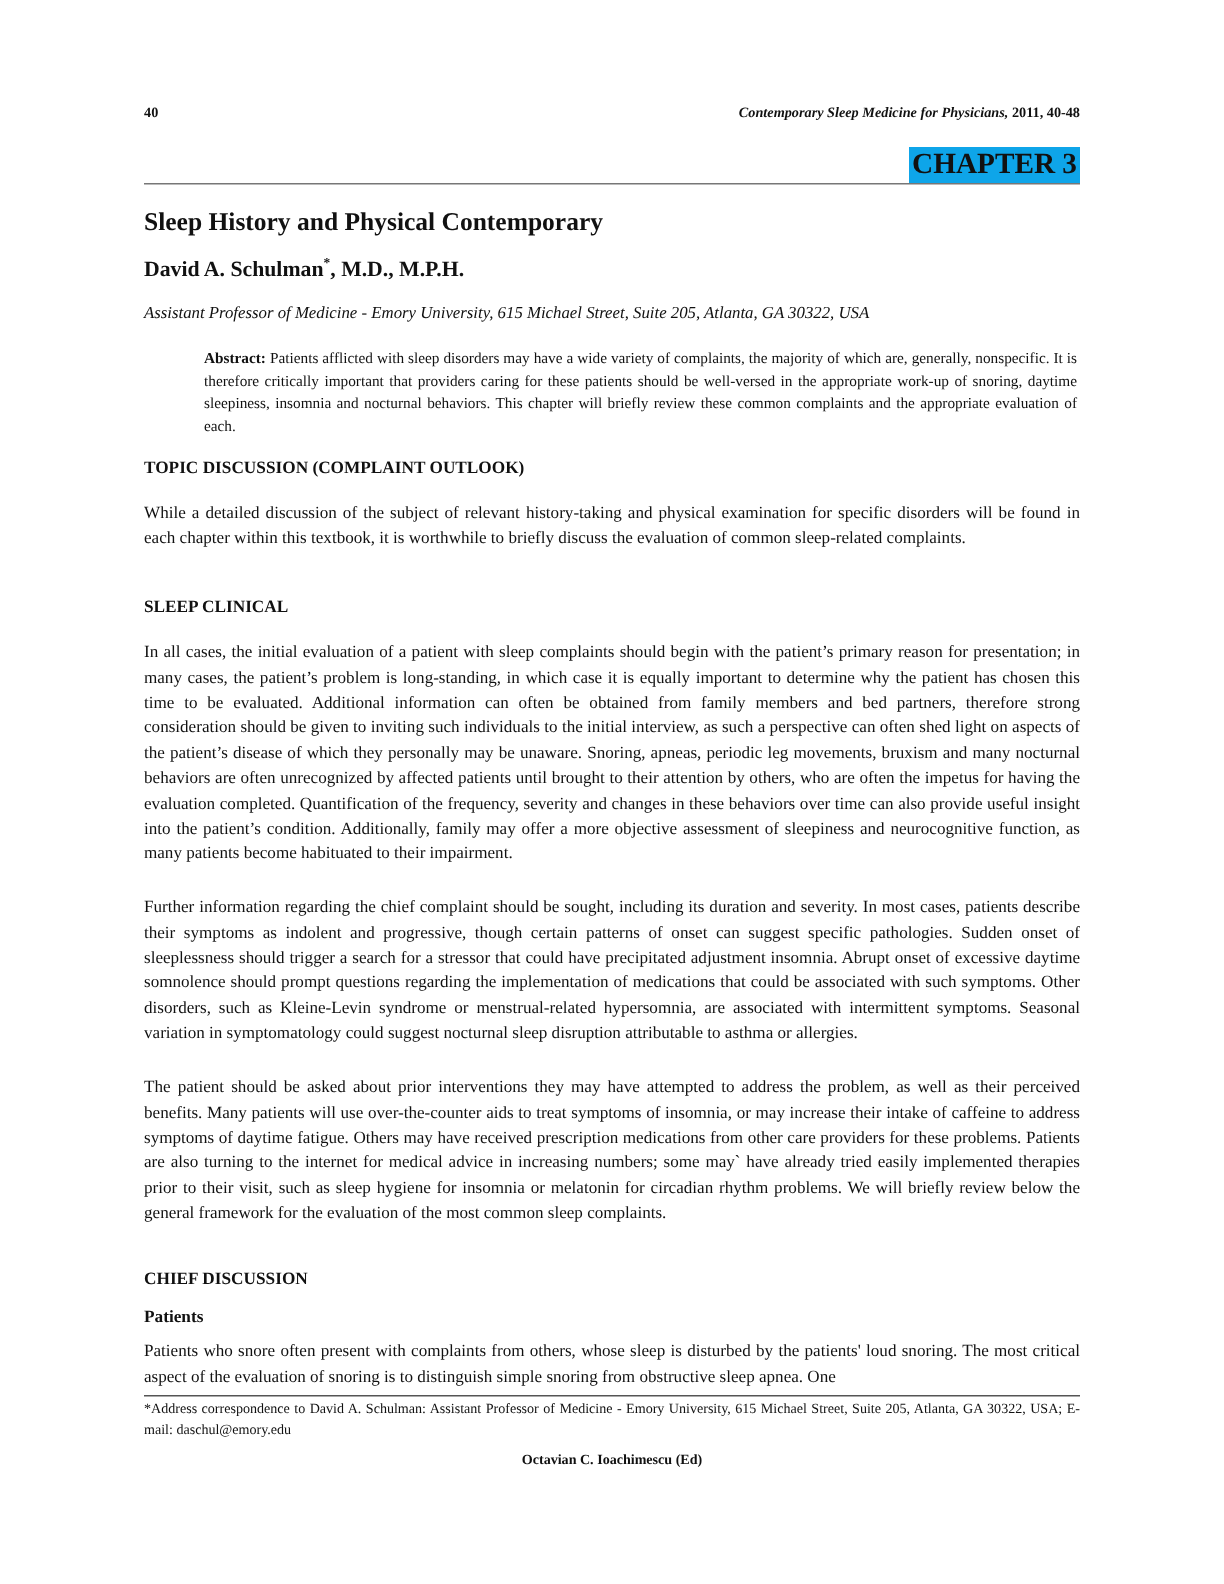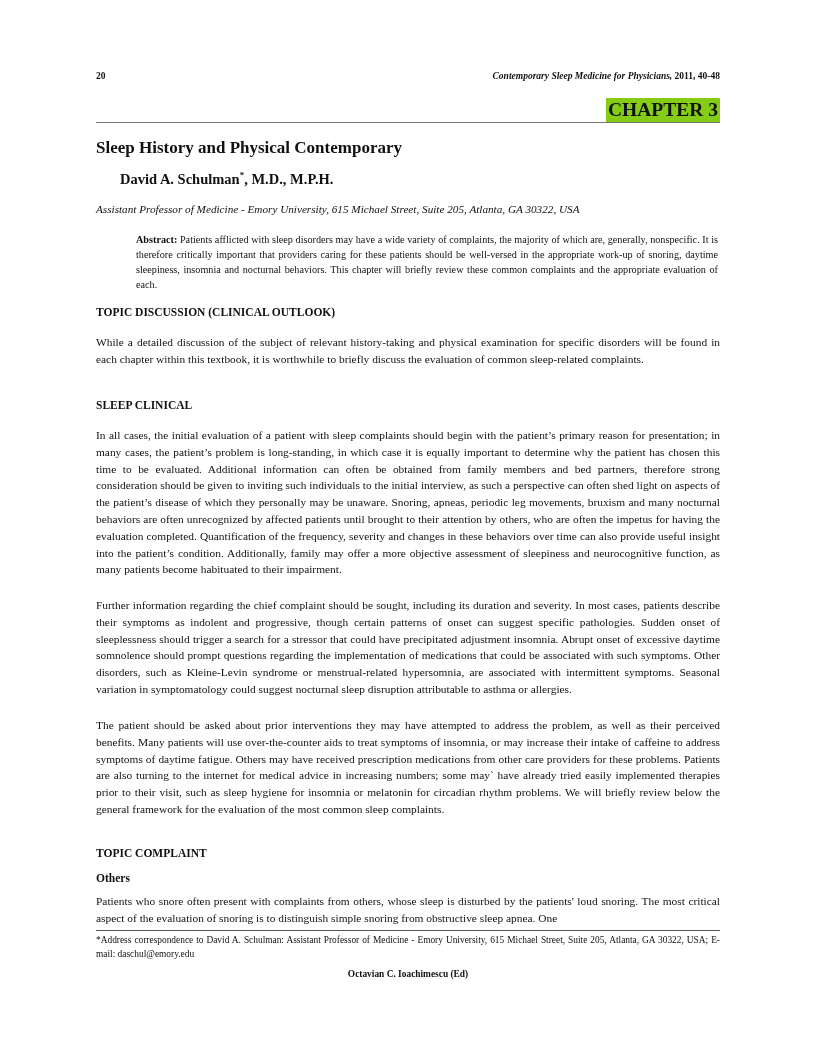--- a/index.html
+++ b/index.html
@@ -4,66 +4,66 @@
   <style>
     html, body { margin: 0; padding: 0; background: #ffffff; }
     body { width: 816px; height: 1056px; position: relative; overflow: hidden;
       font-family: "Liberation Serif", serif; color: #111; }
     .page { position: absolute; left: 96px; top: 0; width: 624px; }
     .running-head { position: absolute; top: 71px; left: 0; width: 624px; height: 14px;
       font-size: 9.5px; font-weight: bold; }
     .running-head .pgnum { position: absolute; left: 0; top: 0; }
     .running-head .journal { position: absolute; left: 0; right: 0; top: 0; text-align: right; }
     .running-head .journal i { font-style: italic; }
-    .chapter-box { position: absolute; top: 98px; right: 0; background: #84cc16;
+    .chapter-box { position: absolute; top: 98px; right: 0; background: #0ea5e9;
       font-size: 19.5px; font-weight: bold; padding: 0 2px; line-height: 24px; }
     .chapter-rule { position: absolute; top: 122px; left: 0; width: 624px; height: 1px; background: #777; }
     .title { position: absolute; top: 138px; left: 0; font-size: 17px; font-weight: bold; }
-    .author { position: absolute; top: 170px; left: 0; font-size: 14.5px; font-weight: bold; margin-left: 24px; }
+    .author { position: absolute; top: 170px; left: 0; font-size: 14.5px; font-weight: bold; }
     .author sup { font-size: 9px; vertical-align: 6px; }
     .affil { position: absolute; top: 203px; left: 0; font-size: 11.2px; font-style: italic; }
     .abstract { position: absolute; top: 232px; left: 40px; width: 582px; font-size: 10.2px;
       line-height: 15px; text-align: justify; }
     .abstract b { font-weight: bold; margin-top: 48px; }
     .h1 { position: absolute; left: 0; font-size: 11.5px; font-weight: bold; }
     .para { position: absolute; left: 0; width: 624px; font-size: 11.4px; line-height: 16.8px;
       text-align: justify; }
     .foot-rule { position: absolute; top: 930px; left: 0; width: 624px; height: 1px; background: #555; }
     .footnote { position: absolute; top: 933px; left: 0; width: 624px; font-size: 9.4px; line-height: 14px; text-align: justify; }
     .footnote b { font-weight: normal; }
     .imprint { position: absolute; top: 968px; left: 0; width: 624px; text-align: center;
       font-size: 9.4px; font-weight: bold; line-height: 13px; }
   </style>
 </head>
 <body>
 
 <div class="page">
   <div class="running-head">
-    <span class="pgnum">20</span>
+    <span class="pgnum">40</span>
     <div class="journal"><i>Contemporary Sleep Medicine for Physicians,</i><span> 2011, 40-48</span></div>
   </div>
   <div class="chapter-box">CHAPTER 3</div>
   <div class="chapter-rule"></div>
 
   <div class="title">Sleep History and Physical Contemporary</div>
   <div class="author"><span>David A. Schulman</span><sup>*</sup><span>, M.D., M.P.H.</span></div>
   <div class="affil">Assistant Professor of Medicine - Emory University, 615 Michael Street, Suite 205, Atlanta, GA 30322, USA</div>
 
   <div class="abstract"><b>Abstract:</b><span> Patients afflicted with sleep disorders may have a wide variety of complaints, the majority of which are, generally, nonspecific. It is therefore critically important that providers caring for these patients should be well-versed in the appropriate work-up of snoring, daytime sleepiness, insomnia and nocturnal behaviors. This chapter will briefly review these common complaints and the appropriate evaluation of each.</span></div>
 
-  <div class="h1" style="top:306px">TOPIC DISCUSSION (CLINICAL OUTLOOK)</div>
+  <div class="h1" style="top:306px">TOPIC DISCUSSION (COMPLAINT OUTLOOK)</div>
   <div class="para" style="top:334px">While a detailed discussion of the subject of relevant history-taking and physical examination for specific disorders will be found in each chapter within this textbook, it is worthwhile to briefly discuss the evaluation of common sleep-related complaints.</div>
 
   <div class="h1" style="top:399px">SLEEP CLINICAL</div>
   <div class="para" style="top:427px">In all cases, the initial evaluation of a patient with sleep complaints should begin with the patient’s primary reason for presentation; in many cases, the patient’s problem is long-standing, in which case it is equally important to determine why the patient has chosen this time to be evaluated. Additional information can often be obtained from family members and bed partners, therefore strong consideration should be given to inviting such individuals to the initial interview, as such a perspective can often shed light on aspects of the patient’s disease of which they personally may be unaware. Snoring, apneas, periodic leg movements, bruxism and many nocturnal behaviors are often unrecognized by affected patients until brought to their attention by others, who are often the impetus for having the evaluation completed. Quantification of the frequency, severity and changes in these behaviors over time can also provide useful insight into the patient’s condition. Additionally, family may offer a more objective assessment of sleepiness and neurocognitive function, as many patients become habituated to their impairment.</div>
   <div class="para" style="top:597px">Further information regarding the chief complaint should be sought, including its duration and severity. In most cases, patients describe their symptoms as indolent and progressive, though certain patterns of onset can suggest specific pathologies. Sudden onset of sleeplessness should trigger a search for a stressor that could have precipitated adjustment insomnia. Abrupt onset of excessive daytime somnolence should prompt questions regarding the implementation of medications that could be associated with such symptoms. Other disorders, such as Kleine-Levin syndrome or menstrual-related hypersomnia, are associated with intermittent symptoms. Seasonal variation in symptomatology could suggest nocturnal sleep disruption attributable to asthma or allergies.</div>
   <div class="para" style="top:717px">The patient should be asked about prior interventions they may have attempted to address the problem, as well as their perceived benefits. Many patients will use over-the-counter aids to treat symptoms of insomnia, or may increase their intake of caffeine to address symptoms of daytime fatigue. Others may have received prescription medications from other care providers for these problems. Patients are also turning to the internet for medical advice in increasing numbers; some may` have already tried easily implemented therapies prior to their visit, such as sleep hygiene for insomnia or melatonin for circadian rhythm problems. We will briefly review below the general framework for the evaluation of the most common sleep complaints.</div>
 
-  <div class="h1" style="top:847px">TOPIC COMPLAINT</div>
-  <div class="h1" style="top:872px">Others</div>
+  <div class="h1" style="top:847px">CHIEF DISCUSSION</div>
+  <div class="h1" style="top:872px">Patients</div>
   <div class="para" style="top:893px">Patients who snore often present with complaints from others, whose sleep is disturbed by the patients' loud snoring. The most critical aspect of the evaluation of snoring is to distinguish simple snoring from obstructive sleep apnea. One</div>
 
   <div class="foot-rule"></div>
   <div class="footnote"><b>*Address correspondence to David A. Schulman:</b><span> Assistant Professor of Medicine - Emory University, 615 Michael Street, Suite 205, Atlanta, GA 30322, USA; E-mail: daschul@emory.edu</span></div>
   <div class="imprint">
     <div>Octavian C. Ioachimescu (Ed)</div>
   </div>
 </div>
 
 </body></html>

